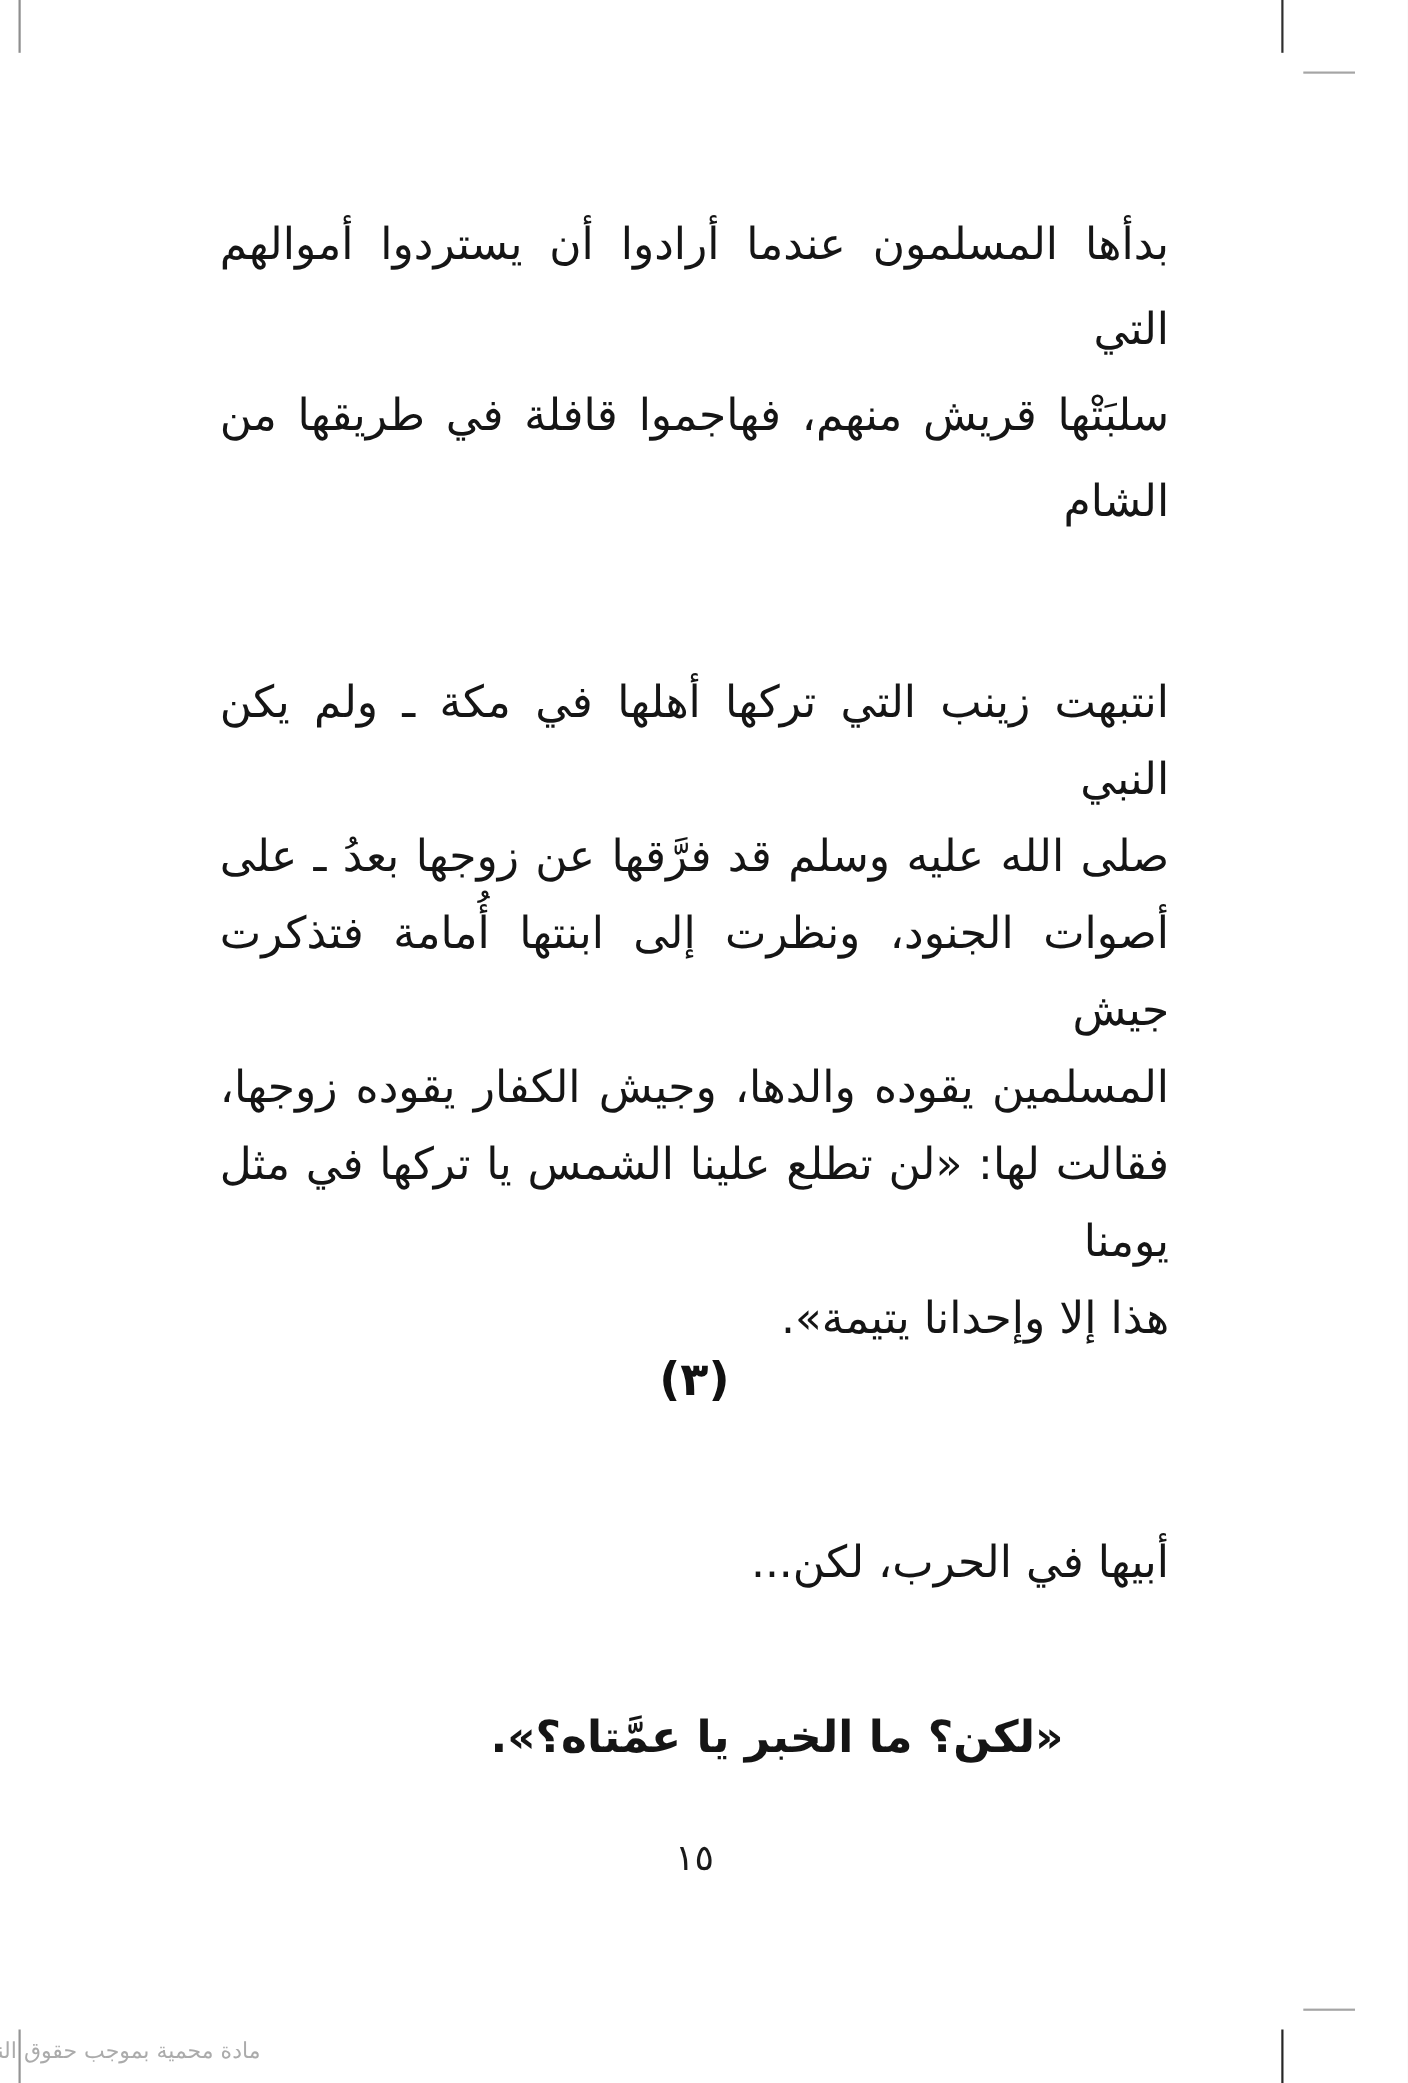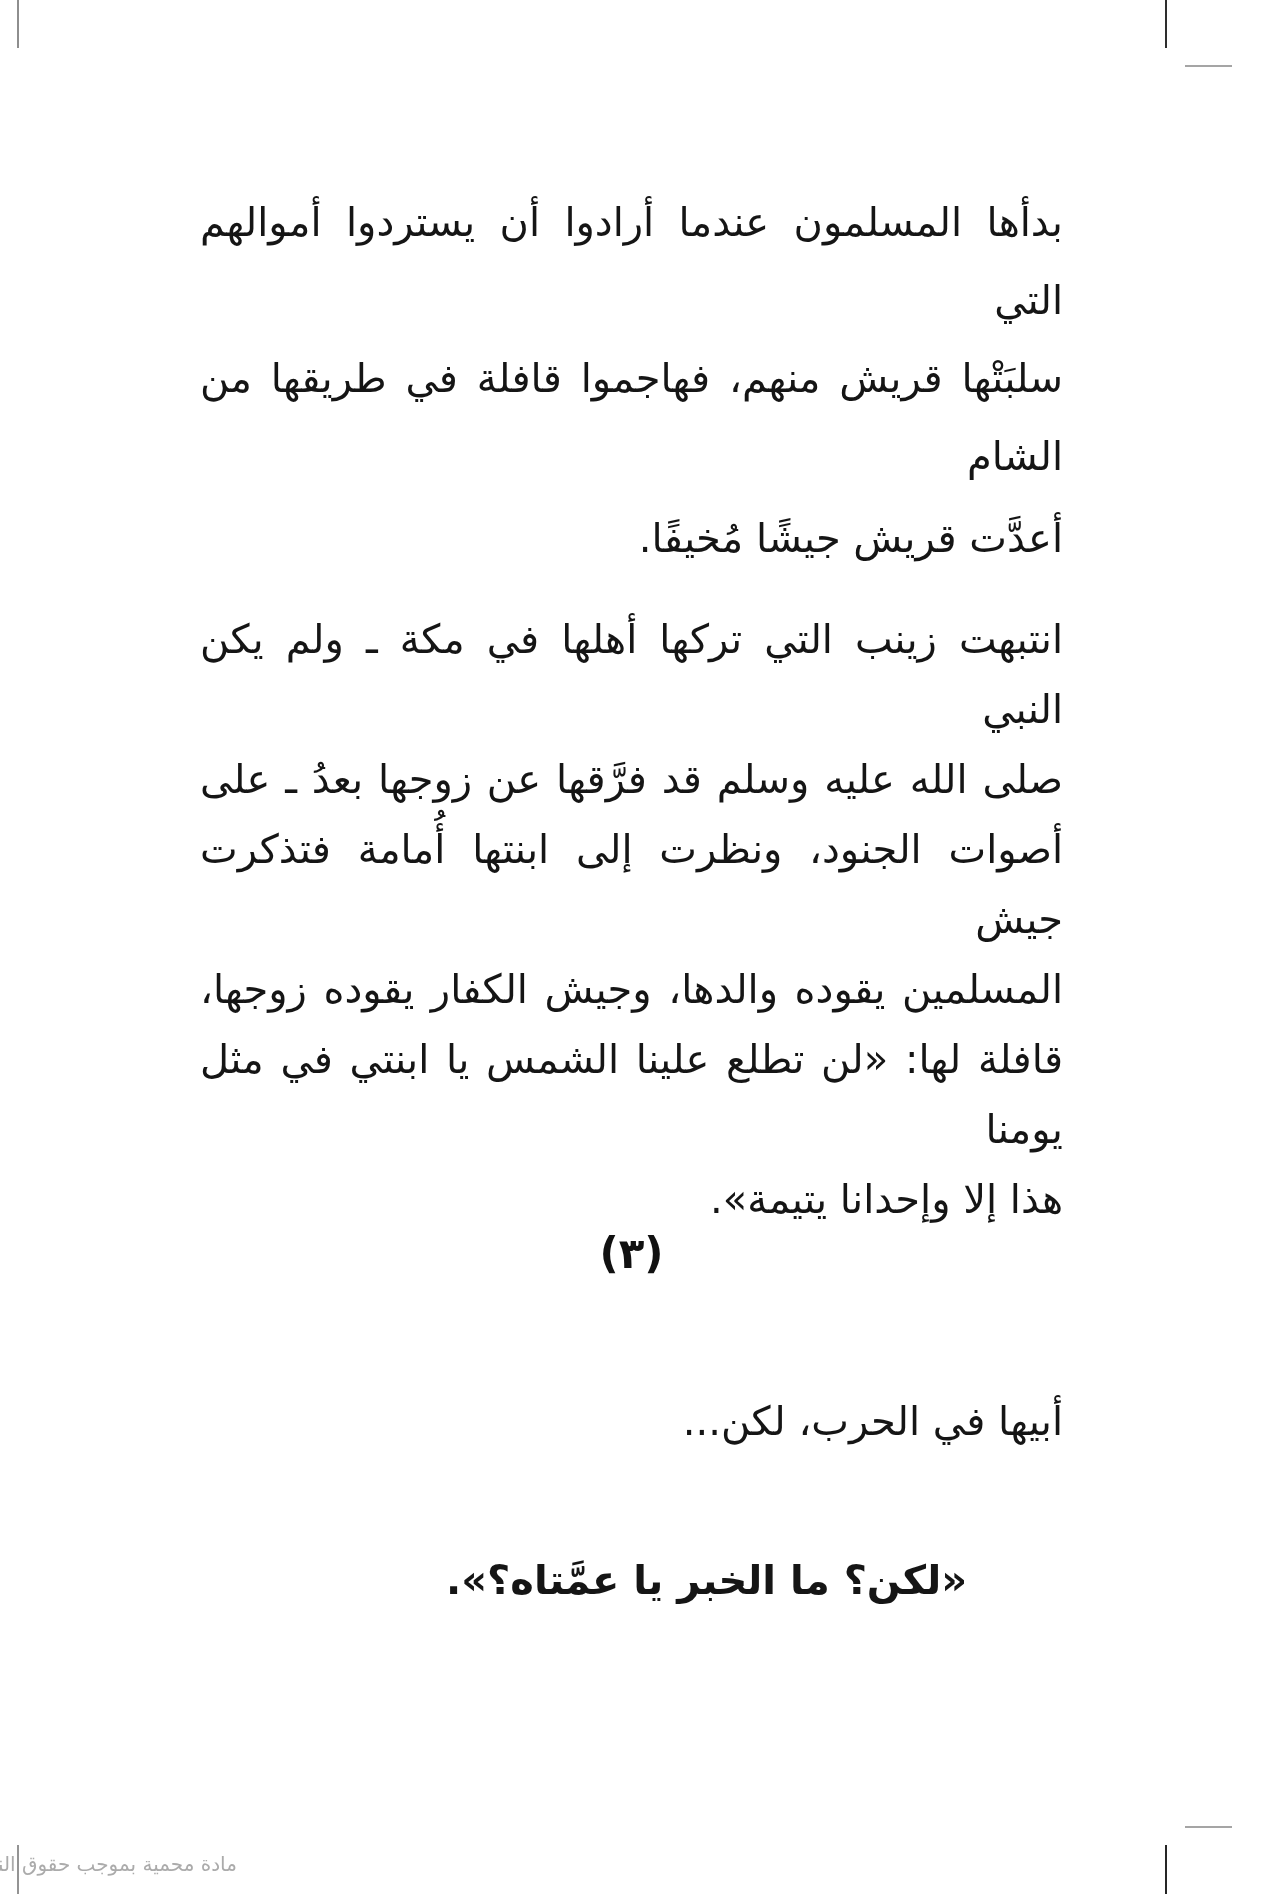--- a/index.html
+++ b/index.html
@@ -88,41 +88,39 @@
   <div class="crop br-h"></div>
   <div class="crop br-v"></div>
 
   <main class="textcol">
 
     <section class="para p1">
       <p class="ln j">بدأها المسلمون عندما أرادوا أن يستردوا أموالهم التي</p>
       <p class="ln j">سلبَتْها قريش منهم، فهاجموا قافلة في طريقها من الشام</p>
     </section>
 
-    <section class="para p2">
-      <p class="ln e">أعدَّت قريش جيشًا مُخيفًا.</p>
-    </section>
 
     <section class="para p3">
       <p class="ln j">انتبهت زينب التي تركها أهلها في مكة ـ ولم يكن النبي</p>
       <p class="ln j">صلى الله عليه وسلم قد فرَّقها عن زوجها بعدُ ـ على</p>
       <p class="ln j">أصوات الجنود، ونظرت إلى ابنتها أُمامة فتذكرت جيش</p>
       <p class="ln j">المسلمين يقوده والدها، وجيش الكفار يقوده زوجها،</p>
-      <p class="ln j">قافلة لها: «لن تطلع علينا الشمس يا ابنتي في مثل يومنا</p>
+      <p class="ln j">فقالت لها: «لن تطلع علينا الشمس يا تركها في مثل يومنا</p>
       <p class="ln e">هذا إلا وإحدانا يتيمة».</p>
     </section>
 
     <div class="secnum">(٣)</div>
 
     <section class="para p4">
       <p class="ln e">أبيها في الحرب، لكن...</p>
     </section>
 
     <section class="para p5">
       <p class="ln e">«لكن؟ ما الخبر يا عمَّتاه؟».</p>
     </section>
 
+    <div class="pagenum">١٥</div>
 
   </main>
 
   <div class="copyright">مادة محمية بموجب حقوق النشر</div>
 
 </div>
 
 </body></html>

